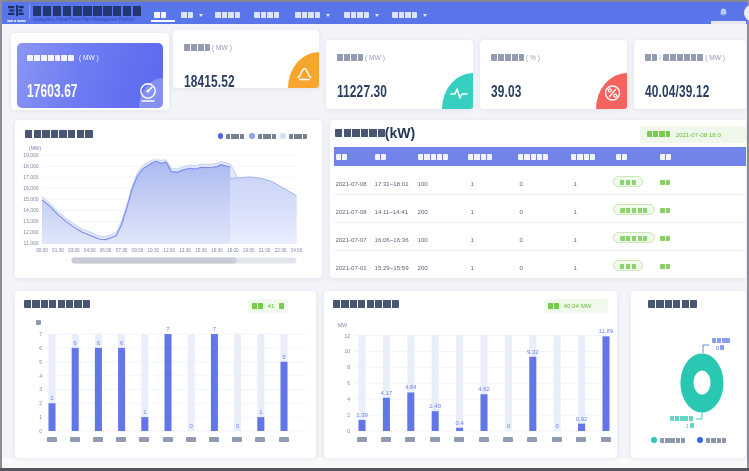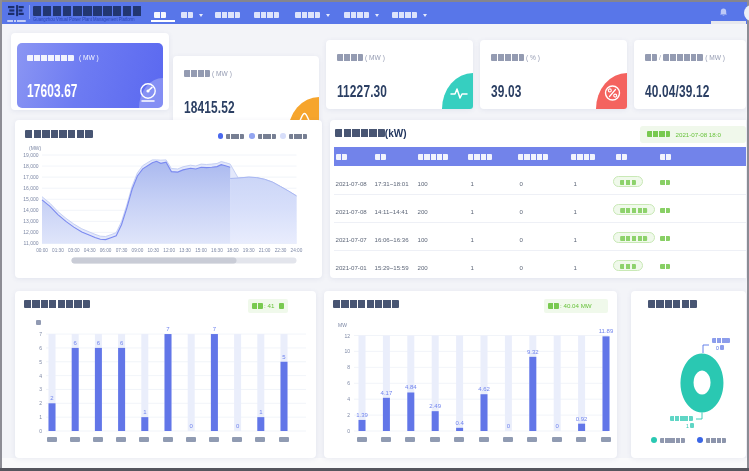--- a/index.html
+++ b/index.html
@@ -54,21 +54,21 @@
 <s class="cj" style="width:47.27px;height:6.6px;background:repeating-linear-gradient(90deg,rgba(255,255,255,.9) 0 5.87px,transparent 5.87px 6.9px);border-radius:1px;vertical-align:middle;position:absolute;left:10px;top:12px"></s>
     <span class="abs" style="left:62px;top:11px;color:rgba(255,255,255,.95);font-size:6.6px">( MW )</span>
 <div class="abs" style="left:10px;top:38px;font-size:18px;font-weight:bold;color:#fff;transform:scaleX(.66);transform-origin:0 50%;letter-spacing:.2px">17603.67</div>
 <svg class="abs" style="right:4px;bottom:5px" width="22" height="22" viewBox="0 0 22 22">
 <circle cx="11" cy="10" r="7.2" fill="none" stroke="#fff" stroke-width="1.4"></circle>
 <path d="M11 10 L15 6.4" stroke="#fff" stroke-width="1.5" stroke-linecap="round"></path>
 <circle cx="11" cy="10" r="1.6" fill="#fff"></circle>
 <path d="M5 20 L17 20" stroke="#fff" stroke-width="1.5" stroke-linecap="round"></path>
     </svg>
 </div>
-<div class="card" style="left:172.5px;top:56px;width:146px;height:77px">
+<div class="card" style="left:172.5px;top:30px;width:146px;height:58px">
     <div style="position:absolute;left:11px;top:14px;line-height:7px"><s class="cj" style="width:26.57px;height:6.5px;background:repeating-linear-gradient(90deg,rgba(112,122,152,.75) 0 5.87px,transparent 5.87px 6.9px);border-radius:1px;vertical-align:top;"></s><span style="font-size:6.6px;color:rgba(112,122,152,.75);vertical-align:top;margin-top:-0.5px;margin-left:2px;display:inline-block">( MW )</span></div>
     <div style="position:absolute;left:11px;top:41.5px;font-size:17px;font-weight:bold;color:#2b3f63;transform:scaleX(.7);transform-origin:0 50%;letter-spacing:.2px">18415.52</div>
     <div class="qc" style="background:#f6a52d">
       <svg style="position:absolute;right:5px;bottom:7px" width="19" height="17" viewBox="0 0 19 17">
 <path d="M2.5 13.5 C6 13.5 6.5 4.5 9.5 4.5 C12.5 4.5 13 13.5 16.5 13.5" fill="none" stroke="#fff" stroke-width="1.5"></path>
 <path d="M4 15.5 L15 15.5" stroke="#fff" stroke-width="1.4"></path>
       </svg>
     </div>
   </div>
 <div class="card" style="left:325.5px;top:40px;width:147px;height:69px">
@@ -159,21 +159,21 @@
 <path d="M42.0,243.5 L42.0,196.7 L50.0,203.3 L57.9,211.6 L65.9,218.3 L73.8,224.0 L81.8,228.8 L89.7,232.1 L95.0,234.3 L100.3,236.2 L105.6,236.5 L110.9,234.7 L116.2,232.7 L121.5,221.6 L126.8,205.0 L132.1,186.2 L137.4,172.9 L142.7,165.7 L148.0,162.4 L152.3,159.9 L156.5,159.9 L160.8,160.2 L166.1,159.9 L171.4,168.5 L177.7,169.0 L183.0,166.8 L190.5,165.2 L195.8,166.0 L201.1,164.1 L206.4,164.5 L211.7,164.1 L217.0,163.5 L221.2,161.6 L225.4,162.6 L230.2,164.1 L238.2,178.0 L248.8,177.1 L256.7,177.6 L264.7,179.3 L272.6,182.1 L280.6,186.5 L288.5,191.0 L296.5,195.9 L296.5,243.5 Z" fill="#e0e6fb" opacity=".9"></path>
 <path d="M42.0,196.7 L50.0,203.3 L57.9,211.6 L65.9,218.3 L73.8,224.0 L81.8,228.8 L89.7,232.1 L95.0,234.3 L100.3,236.2 L105.6,236.5 L110.9,234.7 L116.2,232.7 L121.5,221.6 L126.8,205.0 L132.1,186.2 L137.4,172.9 L142.7,165.7 L148.0,162.4 L152.3,159.9 L156.5,159.9 L160.8,160.2 L166.1,159.9 L171.4,168.5 L177.7,169.0 L183.0,166.8 L190.5,165.2 L195.8,166.0 L201.1,164.1 L206.4,164.5 L211.7,164.1 L217.0,163.5 L221.2,161.6 L225.4,162.6 L230.2,164.1 L238.2,178.0 L248.8,177.1 L256.7,177.6 L264.7,179.3 L272.6,182.1 L280.6,186.5 L288.5,191.0 L296.5,195.9" fill="none" stroke="#c6d0f4" stroke-width="1"></path>
 <path d="M42.0,243.5 L42.0,199.8 L50.0,206.4 L57.9,214.7 L65.9,221.4 L73.8,227.1 L81.8,231.9 L89.7,235.2 L95.0,237.4 L100.3,239.3 L105.6,239.6 L110.9,237.7 L116.2,235.8 L121.5,224.7 L126.8,208.1 L132.1,189.3 L137.4,176.0 L142.7,168.8 L148.0,165.5 L152.3,162.7 L156.5,161.3 L160.8,163.3 L166.1,162.2 L171.4,171.6 L177.7,172.1 L183.0,169.9 L190.5,168.3 L195.8,169.0 L201.1,167.2 L206.4,167.6 L211.7,167.2 L217.0,166.6 L221.2,164.7 L225.4,165.7 L230.2,167.2 L230.2,243.5 Z" fill="url(#g1)" opacity=".95"></path>
 <path d="M230.2,243.5 L230.2,178.5 L238.2,178.0 L248.8,177.1 L256.7,177.6 L264.7,179.3 L272.6,182.1 L280.6,186.5 L288.5,191.0 L296.5,195.9 L296.5,243.5 Z" fill="url(#g2)" opacity=".95"></path>
 <path d="M42.0,199.8 L50.0,206.4 L57.9,214.7 L65.9,221.4 L73.8,227.1 L81.8,231.9 L89.7,235.2 L95.0,237.4 L100.3,239.3 L105.6,239.6 L110.9,237.7 L116.2,235.8 L121.5,224.7 L126.8,208.1 L132.1,189.3 L137.4,176.0 L142.7,168.8 L148.0,165.5 L152.3,162.7 L156.5,161.3 L160.8,163.3 L166.1,162.2 L171.4,171.6 L177.7,172.1 L183.0,169.9 L190.5,168.3 L195.8,169.0 L201.1,167.2 L206.4,167.6 L211.7,167.2 L217.0,166.6 L221.2,164.7 L225.4,165.7 L230.2,167.2" fill="none" stroke="#7b8af0" stroke-width="1.1"></path>
 <path d="M230.2,178.5 L238.2,178.0 L248.8,177.1 L256.7,177.6 L264.7,179.3 L272.6,182.1 L280.6,186.5 L288.5,191.0 L296.5,195.9" fill="none" stroke="#a9b7f2" stroke-width="1"></path>
 <rect x="71.5" y="257.5" width="225" height="6" rx="3" fill="#e3e5ec"></rect>
 <rect x="71.5" y="257.5" width="165" height="6" rx="3" fill="#c9ccd6"></rect>
 </svg>
 <div class="card" style="left:329.5px;top:119.5px;width:416.5px;height:158.5px;border-radius:4px 0 0 4px">
-<div style="position:absolute;left:5px;top:9px;line-height:10px"><s class="cj" style="width:50.31px;height:8.6px;background:repeating-linear-gradient(90deg,rgba(32,48,84,.82) 0 7.31px,transparent 7.31px 8.6px);border-radius:1px;vertical-align:top;"></s><b style="font-size:10px;color:#22365e;vertical-align:top;line-height:9px">(kW)</b></div>
+<div style="position:absolute;left:5px;top:9px;line-height:10px"><s class="cj" style="width:50.31px;height:8.6px;background:repeating-linear-gradient(90deg,rgba(32,48,84,.82) 0 7.31px,transparent 7.31px 8.6px);border-radius:1px;vertical-align:top;"></s><b style="font-size:14px;color:#22365e;vertical-align:top;line-height:9px">(kW)</b></div>
 <div class="abs" style="left:310px;top:6px;width:106.5px;height:17px;background:#f0f8eb;border-radius:3px">
       <span style="position:absolute;left:7px;top:5.5px;font-size:0;line-height:0"><s class="cj" style="width:23.87px;height:6.2px;background:repeating-linear-gradient(90deg,rgba(103,194,58,.88) 0 5.27px,transparent 5.27px 6.2px);border-radius:1px;vertical-align:top;"></s></span>
       <span style="position:absolute;left:36px;top:5px;font-size:6.2px;color:#67c23a">2021-07-08 18:0</span>
     </div>
 <div class="abs" style="left:4px;top:27.5px;width:412.5px;height:19px;background:#7283ea"></div>
 <span style="position:absolute;left:6px;top:34.0px;font-size:0;line-height:0"><s class="cj" style="width:11.65px;height:6px;background:repeating-linear-gradient(90deg,rgba(255,255,255,.9) 0 5.35px,transparent 5.35px 6.3px);border-radius:1px;vertical-align:top;"></s></span>
 <span style="position:absolute;left:45px;top:34.0px;font-size:0;line-height:0"><s class="cj" style="width:11.65px;height:6px;background:repeating-linear-gradient(90deg,rgba(255,255,255,.9) 0 5.35px,transparent 5.35px 6.3px);border-radius:1px;vertical-align:top;"></s></span>
 <span style="position:absolute;left:88px;top:34.0px;font-size:0;line-height:0"><s class="cj" style="width:30.55px;height:6px;background:repeating-linear-gradient(90deg,rgba(255,255,255,.9) 0 5.35px,transparent 5.35px 6.3px);border-radius:1px;vertical-align:top;"></s></span>
 <span style="position:absolute;left:138px;top:34.0px;font-size:0;line-height:0"><s class="cj" style="width:24.25px;height:6px;background:repeating-linear-gradient(90deg,rgba(255,255,255,.9) 0 5.35px,transparent 5.35px 6.3px);border-radius:1px;vertical-align:top;"></s></span>
 <span style="position:absolute;left:188px;top:34.0px;font-size:0;line-height:0"><s class="cj" style="width:30.55px;height:6px;background:repeating-linear-gradient(90deg,rgba(255,255,255,.9) 0 5.35px,transparent 5.35px 6.3px);border-radius:1px;vertical-align:top;"></s></span>

